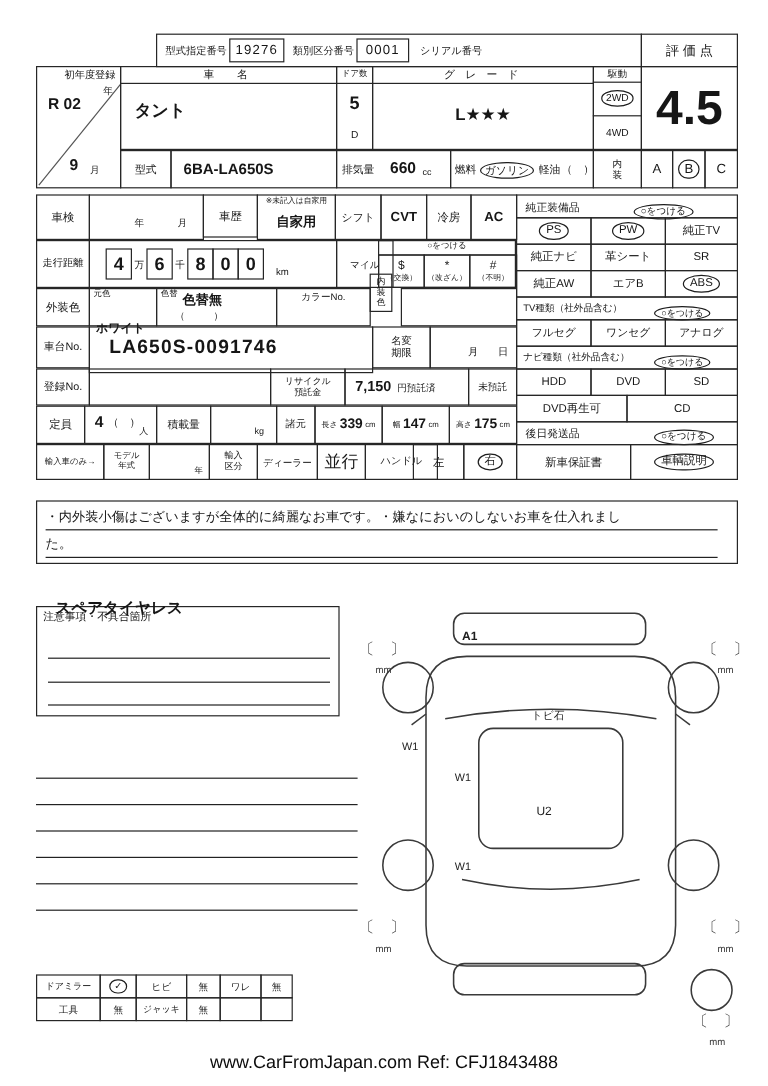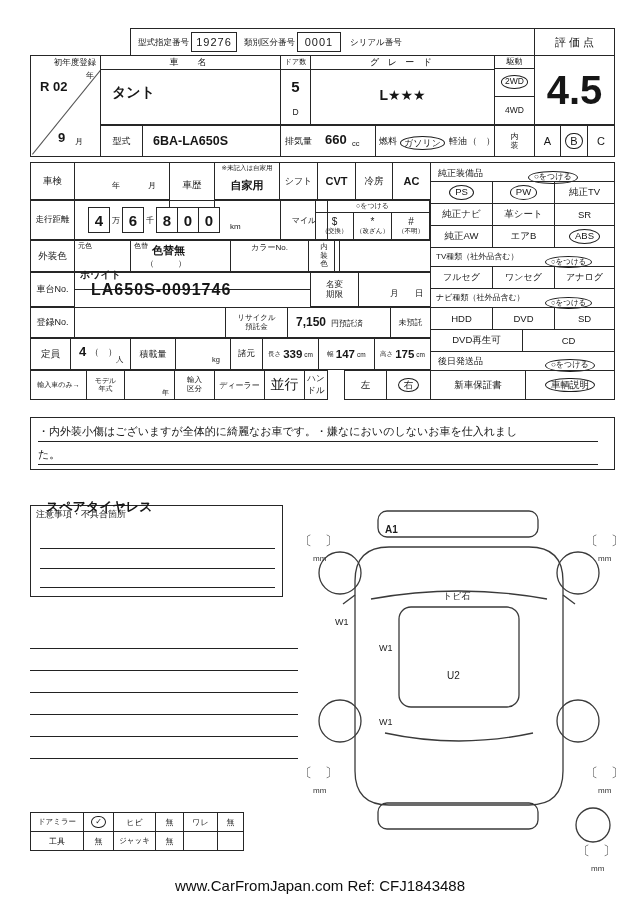--- a/index.html
+++ b/index.html
@@ -92,21 +92,21 @@
   <div class="c cen" style="left:534px;top:125px;width:27px;height:32px;font-size:11px">A</div>
   <div class="c cen" style="left:560px;top:125px;width:28px;height:32px">
     <span class="oval" style="font-size:11px;padding:0 4px">B</span>
   </div>
   <div class="c cen" style="left:587px;top:125px;width:28px;height:32px;font-size:11px">C</div>
 
   <div class="c cen" style="left:30px;top:162px;width:45px;height:38px;font-size:9.5px">車検</div>
   <div class="c" style="left:74px;top:162px;width:96px;height:38px"></div>
   <div class="t" style="left:112px;top:181px;font-size:8px">年</div>
   <div class="t" style="left:148px;top:181px;font-size:8px">月</div>
-  <div class="c cen" style="left:169px;top:162px;width:46px;height:46px;font-size:9.5px">車歴</div>
+  <div class="c cen" style="left:169px;top:162px;width:46px;height:36px;font-size:9.5px">車歴</div>
   <div class="c" style="left:214px;top:162px;width:66px;height:38px"></div>
   <div class="t cen" style="left:214px;top:164px;width:66px;height:8px;font-size:6.5px">※未記入は自家用</div>
   <div class="t cen b" style="left:214px;top:175px;width:66px;height:20px;font-size:11px">自家用</div>
   <div class="c cen" style="left:279px;top:162px;width:39px;height:38px;font-size:9px">シフト</div>
   <div class="c cen b" style="left:317px;top:162px;width:39px;height:38px;font-size:11px">CVT</div>
   <div class="c cen" style="left:355px;top:162px;width:38px;height:38px;font-size:9.5px">冷房</div>
   <div class="c cen b" style="left:392px;top:162px;width:39px;height:38px;font-size:11px">AC</div>
 
   <div class="c cen" style="left:30px;top:200px;width:45px;height:40px;font-size:8.5px">走行距離</div>
   <div class="c" style="left:74px;top:200px;width:207px;height:40px"></div>
@@ -138,27 +138,27 @@
   <div class="c cen" style="left:30px;top:240px;width:45px;height:32px;font-size:9.5px">外装色</div>
   <div class="c" style="left:74px;top:240px;width:57px;height:32px"></div>
   <div class="t" style="left:78px;top:242px;font-size:7px">元色</div>
   <div class="t b" style="left:80px;top:269px;font-size:10px">ホワイト</div>
   <div class="c" style="left:130px;top:240px;width:101px;height:32px"></div>
   <div class="t" style="left:134px;top:242px;font-size:7px">色替</div>
   <div class="t b" style="left:152px;top:244px;font-size:11px">色替無</div>
   <div class="t" style="left:146px;top:259px;font-size:8px">（　　　）</div>
   <div class="c" style="left:230px;top:240px;width:79px;height:32px"></div>
   <div class="t cen" style="left:230px;top:243px;width:79px;height:10px;font-size:8px">カラーNo.</div>
-  <div class="c cen" style="left:308px;top:240px;width:32px;height:32px">
+  <div class="c cen" style="left:308px;top:228px;width:19px;height:32px">
     <span class="wrap" style="font-size:7.5px;width:9px">内装色</span>
   </div>
   <div class="c" style="left:334px;top:240px;width:97px;height:32px"></div>
 
   <div class="c cen" style="left:30px;top:272px;width:45px;height:35px;font-size:9px">車台No.</div>
-  <div class="c" style="left:74px;top:272px;width:237px;height:18px">
+  <div class="c" style="left:74px;top:272px;width:237px;height:39px">
     <span class="t b" style="left:16px;top:8px;font-size:16px;letter-spacing:1px">LA650S-0091746</span>
   </div>
   <div class="c cen" style="left:310px;top:272px;width:49px;height:35px">
     <span class="wrap" style="font-size:8.5px;width:19px">名変期限</span>
   </div>
   <div class="c" style="left:358px;top:272px;width:73px;height:35px"></div>
   <div class="t" style="left:390px;top:289px;font-size:8.5px">月</div>
   <div class="t" style="left:415px;top:289px;font-size:8.5px">日</div>
 
   <div class="c cen" style="left:30px;top:307px;width:45px;height:31px;font-size:9px">登録No.</div>
@@ -200,21 +200,21 @@
   <div class="c cen" style="left:86px;top:370px;width:39px;height:30px">
     <span class="wrap" style="font-size:7px;width:23px">モデル年式</span>
   </div>
   <div class="c" style="left:124px;top:370px;width:51px;height:30px"></div>
   <div class="t" style="left:162px;top:389px;font-size:7px">年</div>
   <div class="c cen" style="left:174px;top:370px;width:41px;height:30px">
     <span class="wrap" style="font-size:7.5px;width:17px">輸入区分</span>
   </div>
   <div class="c cen" style="left:214px;top:370px;width:51px;height:30px;font-size:8px">ディーラー</div>
   <div class="c cen" style="left:264px;top:370px;width:41px;height:30px;font-size:14px">並行</div>
-  <div class="c cen" style="left:304px;top:370px;width:24px;height:30px;font-size:8.5px">ハンドル</div>
+  <div class="c cen" style="left:304px;top:370px;width:61px;height:30px;font-size:8.5px">ハンドル</div>
   <div class="c cen" style="left:344px;top:370px;width:43px;height:30px;font-size:9.5px">左</div>
   <div class="c cen" style="left:386px;top:370px;width:45px;height:30px">
     <span class="oval" style="font-size:9.5px;padding:0 5px">右</span>
   </div>
 
   <div class="c" style="left:430px;top:162px;width:185px;height:20px"></div>
   <div class="t" style="left:438px;top:168px;font-size:9px">純正装備品</div>
   <div class="t" style="left:528px;top:165px">
     <span class="oval" style="font-size:8px">○をつける</span>
   </div>

